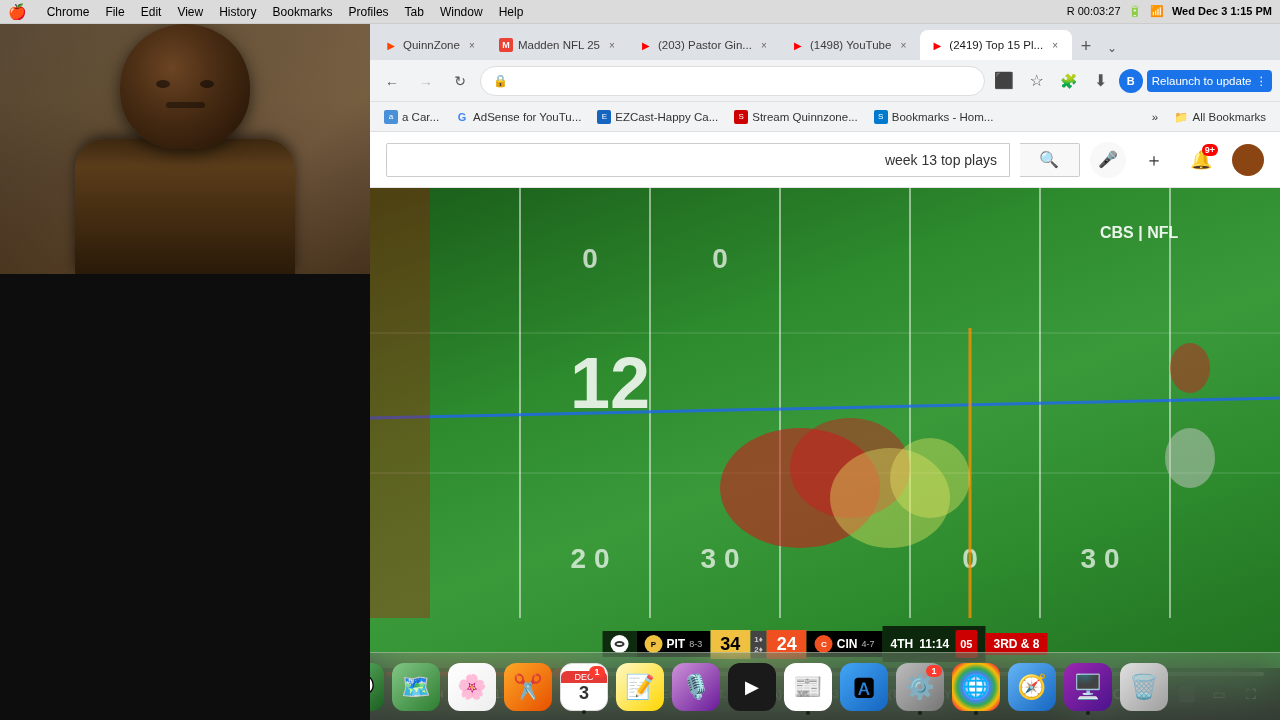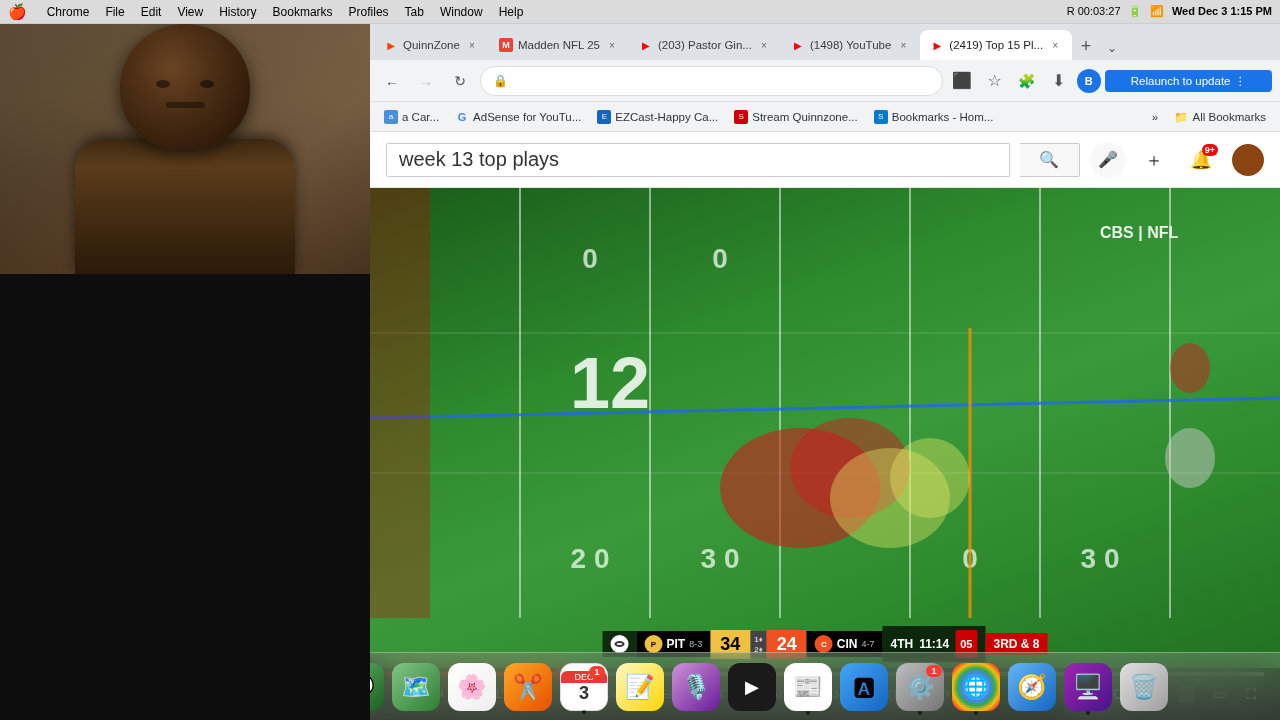--- a/index.html
+++ b/index.html
@@ -168,21 +168,21 @@
     }
     .nav-actions {
       display: flex;
       align-items: center;
       gap: 4px;
     }
     .relaunch-btn {
       background: #1a73e8;
       color: #fff;
       border-radius: 4px;
-      padding: 4px 26px;
+      padding: 4px 5px;
       font-size: 11.5px;
       cursor: pointer;
       display: flex;
       align-items: center;
       gap: 4px;
       white-space: nowrap;
     }
     .profile-btn {
       width: 24px;
       height: 24px;
@@ -242,23 +242,24 @@
       padding: 0 16px;
       gap: 10px;
       border-bottom: 1px solid #e5e5e5;
     }
     .yt-search-input {
       flex: 1;
       height: 34px;
       border: 1px solid #ccc;
       border-radius: 2px 0 0 2px;
       padding: 0 12px;
-      font-size: 20px;
+      font-size: 14px;
       color: #333;
       outline: none;
+      text-align: right;
     }
     .yt-search-btn {
       width: 60px;
       height: 34px;
       background: #f8f8f8;
       border: 1px solid #ccc;
       border-left: none;
       border-radius: 0 2px 2px 0;
       display: flex;
       align-items: center;

